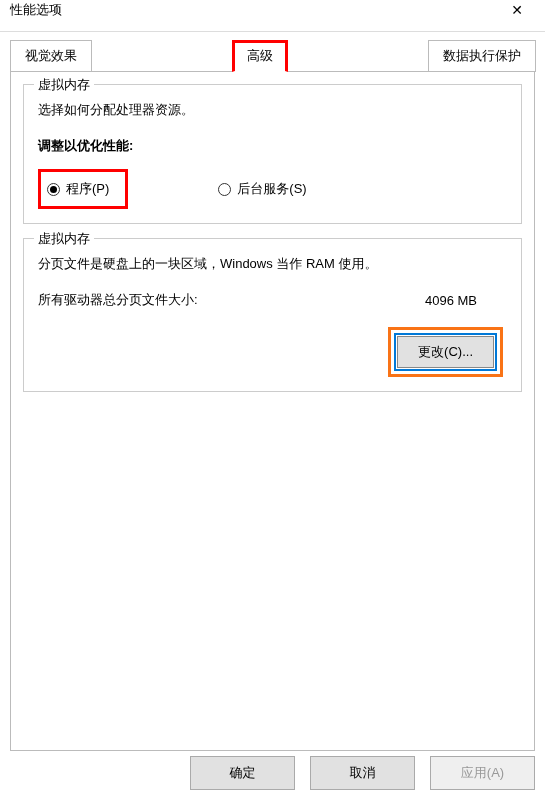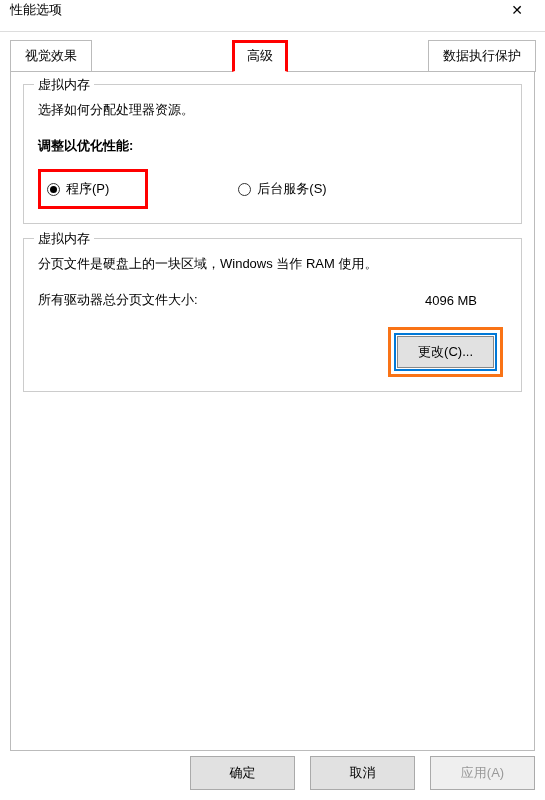--- a/index.html
+++ b/index.html
@@ -111,21 +111,21 @@
       justify-content: center;
     }
     .radio-dot {
       width: 7px;
       height: 7px;
       background: #000;
       border-radius: 50%;
     }
     .red-box-programs {
       border: 3px solid #f00;
-      padding: 8px 36px 8px 6px;
+      padding: 8px 16px 8px 6px;
       display: inline-flex;
     }
     .vm-row {
       display: flex;
       justify-content: space-between;
       align-items: center;
       margin-top: 16px;
       padding-right: 30px;
       text-align: right;
     }

